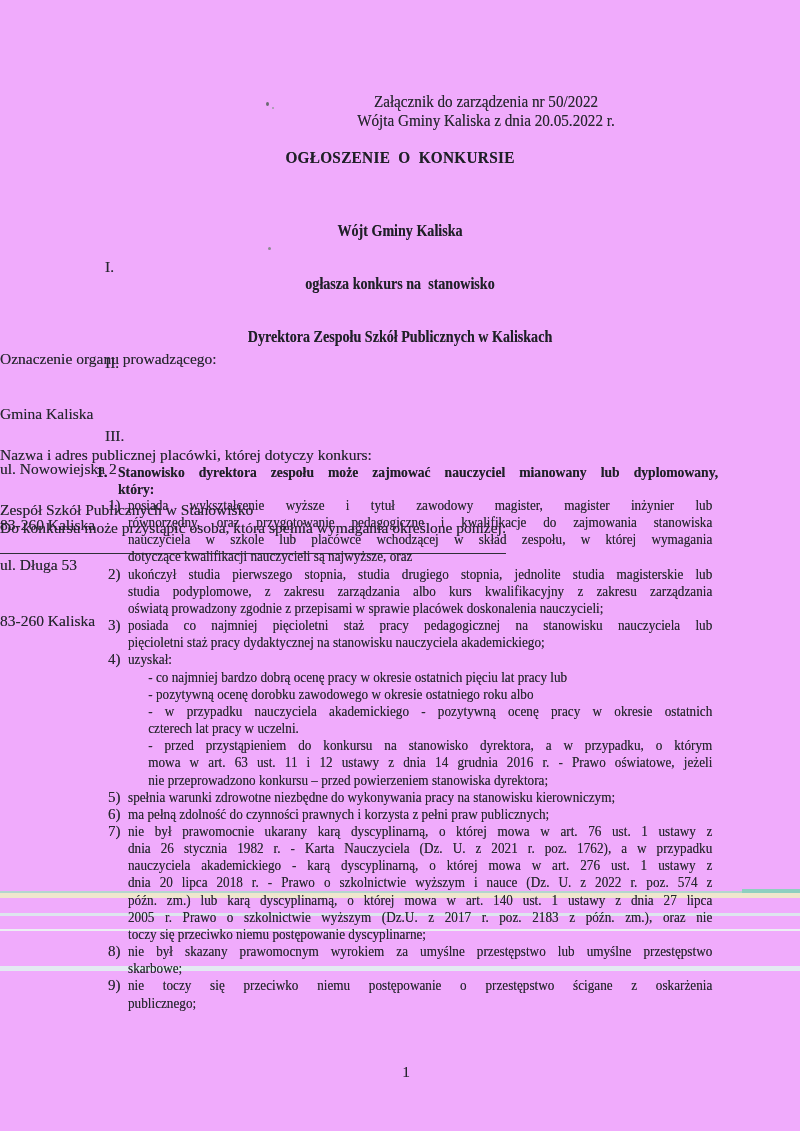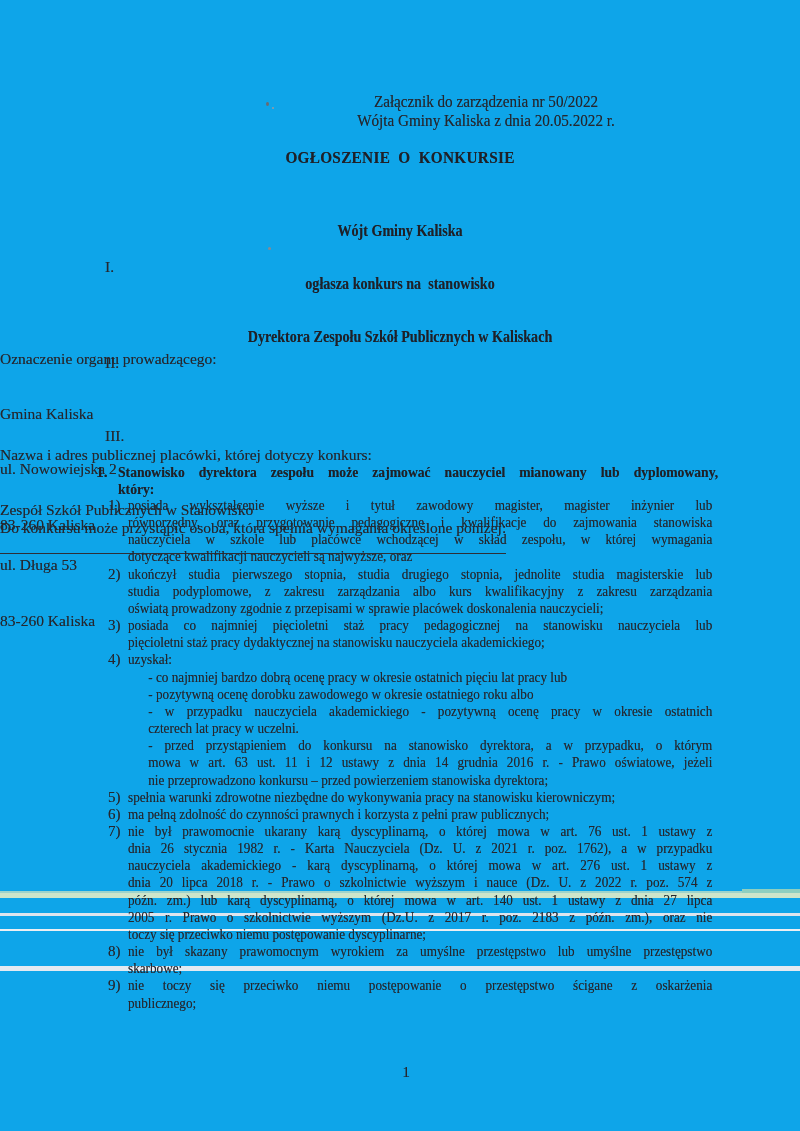--- a/index.html
+++ b/index.html
@@ -1,17 +1,17 @@
 <!DOCTYPE html>
 <html lang="pl"><head>
 <meta charset="utf-8">
 <style>
   html,body{margin:0;padding:0;background:#ffffff;}
   .page{
-    position:relative;width:800px;height:1131px;background:#0ea5e9;overflow:hidden;
+    position:relative;width:800px;height:1131px;background:#f0abfc;overflow:hidden;
     font-family:"Liberation Serif","DejaVu Serif",serif;color:#26272e;
   }
   .txt{text-shadow:0 0 .6px rgba(38,39,46,.55);}
   
   .hdr{position:absolute;top:92px;left:312px;width:348px;text-align:center;
        font-size:16.5px;line-height:19px;transform:scaleX(.92);transform-origin:50% 0;}
   
   .title{position:absolute;top:148px;left:0;width:800px;text-align:center;
          font-weight:bold;font-size:17px;white-space:pre;letter-spacing:.3px;
          transform:scaleX(.9);transform-origin:50% 0;color:#1f2027;}

